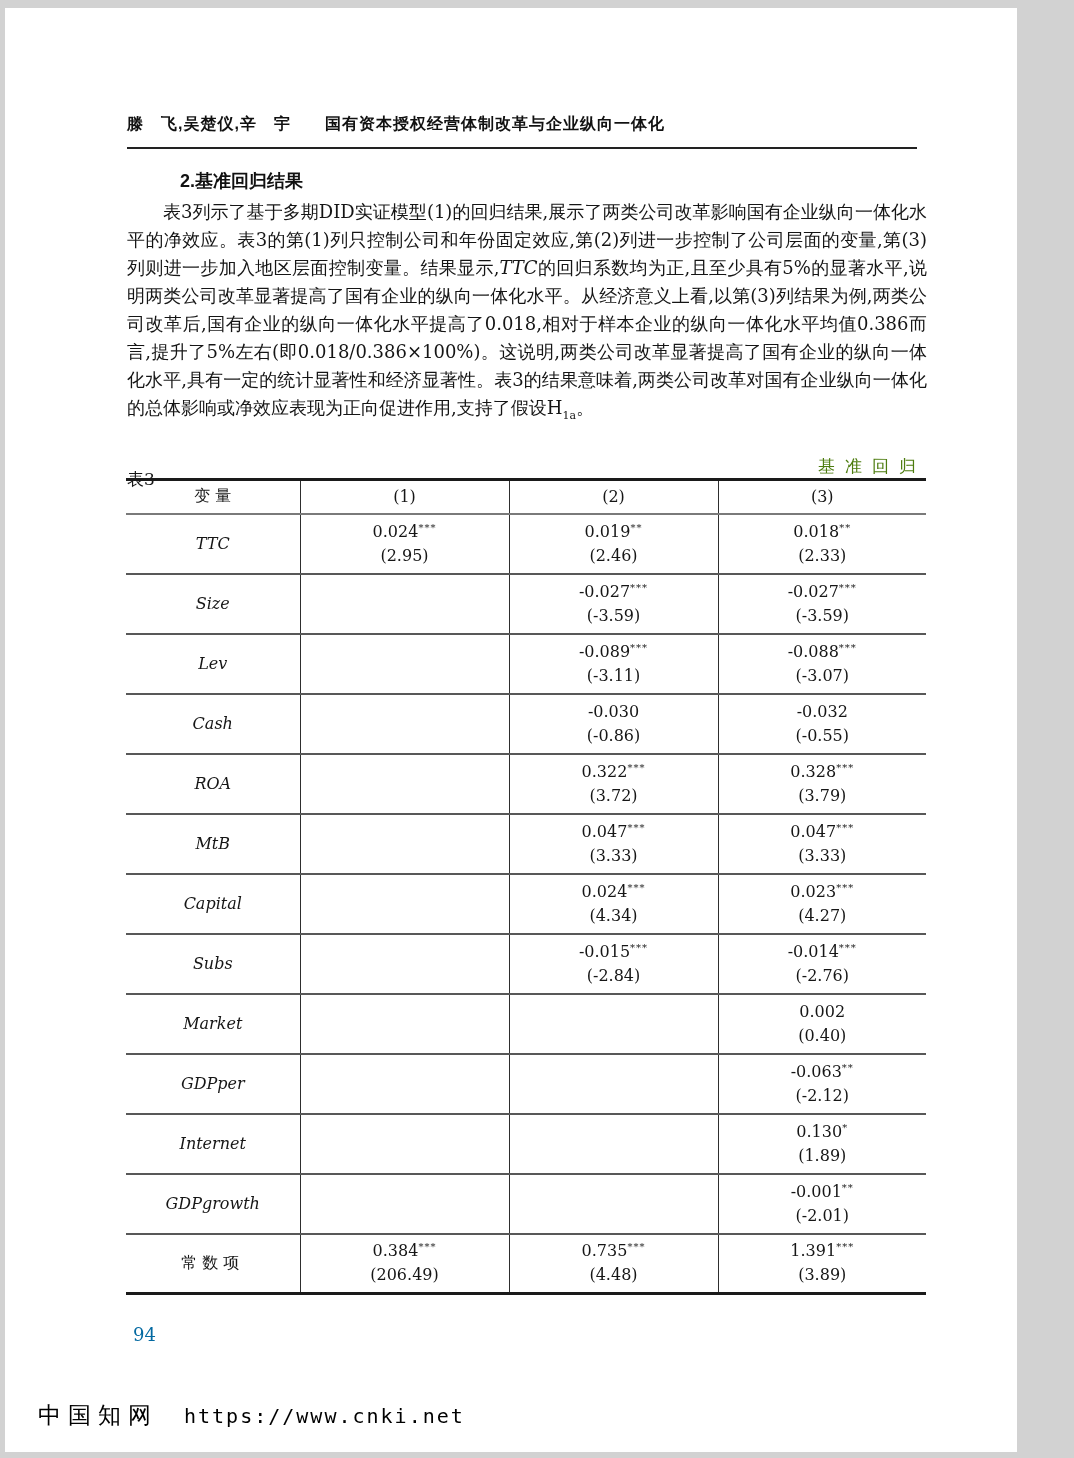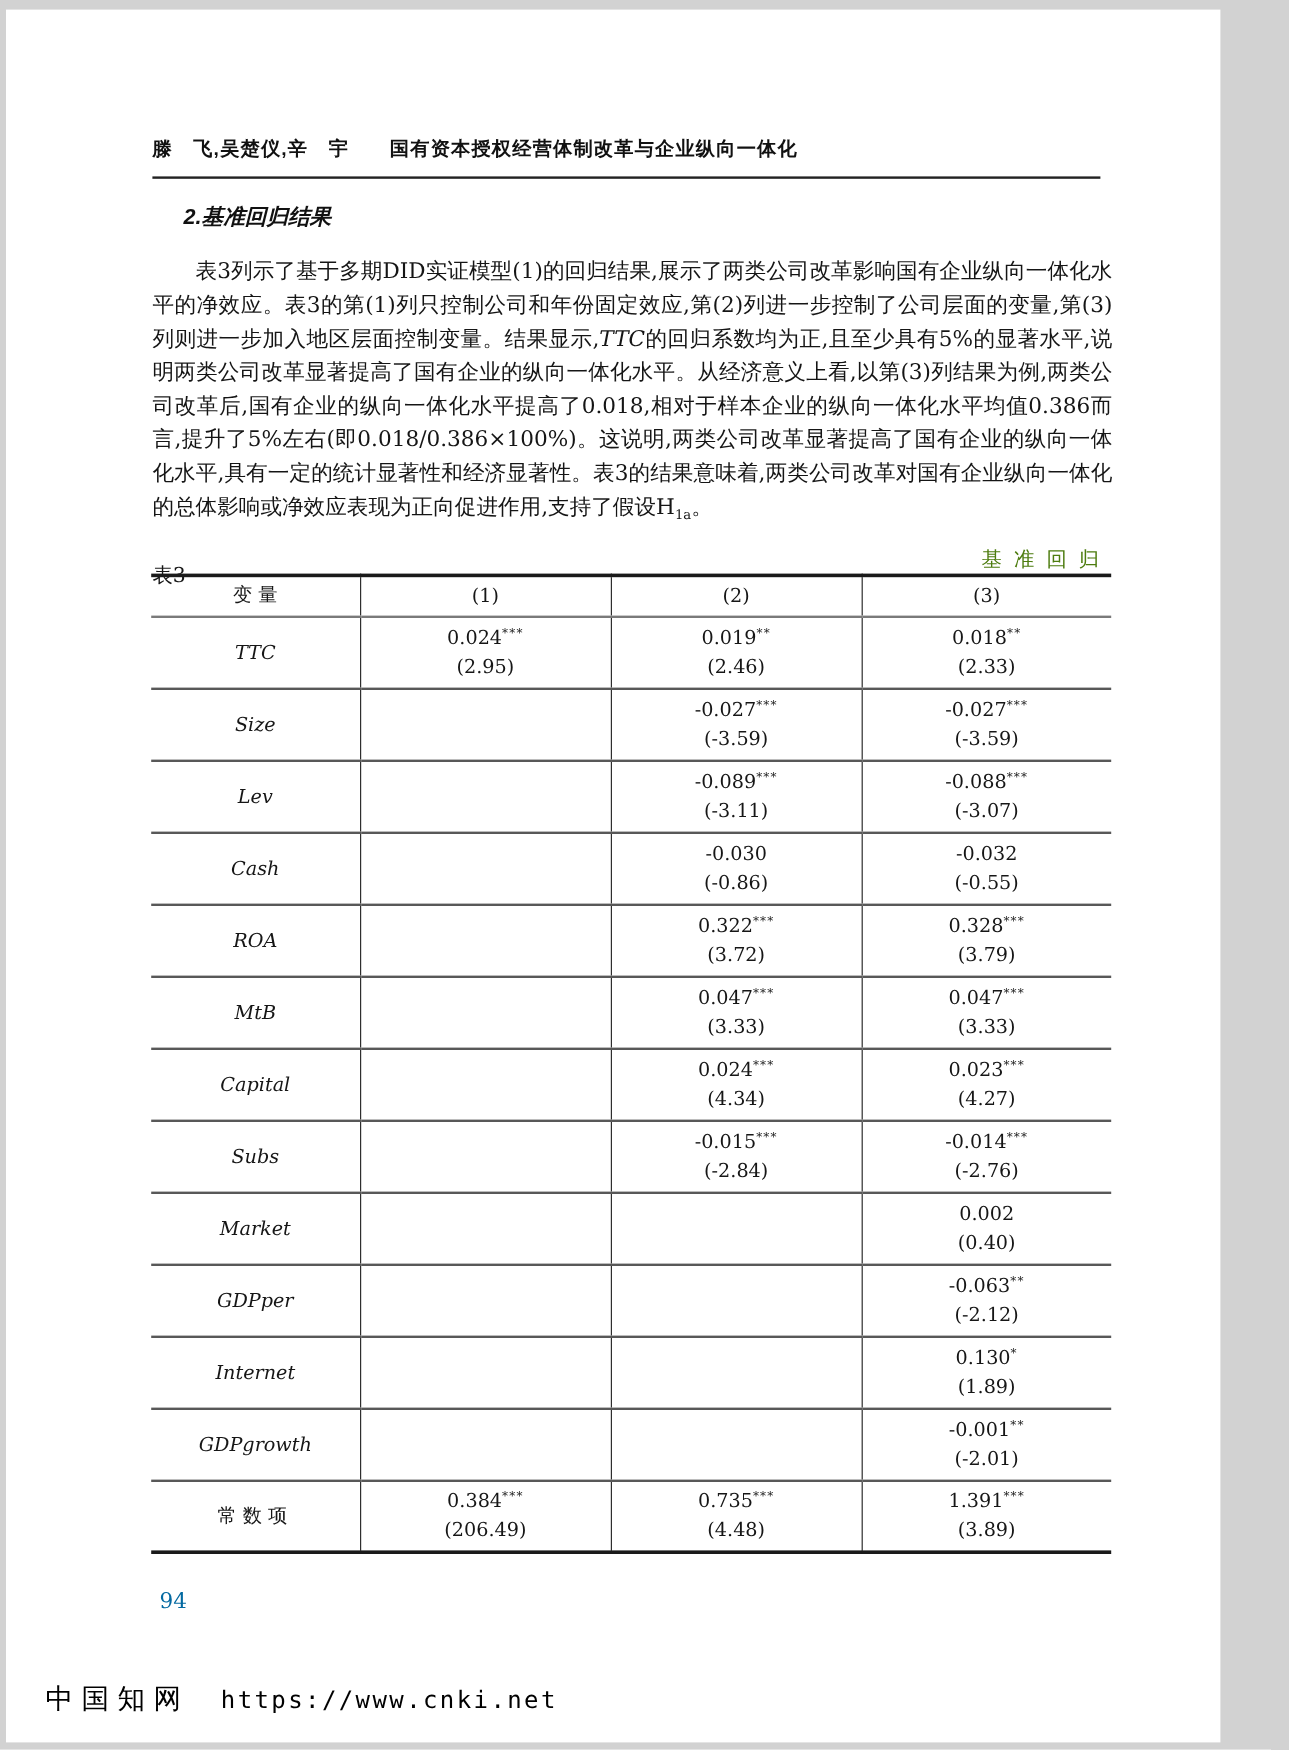--- a/index.html
+++ b/index.html
@@ -20,28 +20,28 @@
     position:absolute; left:122px; top:106px;
     font-family:"Liberation Sans","DejaVu Sans",sans-serif;
     font-weight:bold; font-size:16px; letter-spacing:1px; color:#111;
     white-space:nowrap;
   }
   .header-rule {
     position:absolute; left:122px; top:139px; width:790px;
     border-top:2px solid #222; height:0;
   }
   .section-heading {
-    position:absolute; left:148px; top:161px;
+    position:absolute; left:175px; top:161px;
     font-family:"Liberation Sans","DejaVu Sans",sans-serif;
-    font-weight:bold; font-size:18px; color:#111;font-style:italic;
+    font-weight:bold; font-size:18px; color:#111;
   }
   .body-paragraph {
     position:absolute; left:122px; top:190px; width:800px;
     font-size:18px; line-height:28px; text-align:justify;
-    text-indent:2em; color:#151515;margin-top:15px;
+    text-indent:2em; color:#151515;
   }
   .ital { font-style:italic; }
   .caption-row { position:absolute; left:121px; top:447px; width:800px; height:24px; }
   .table-label { position:absolute; left:1px; top:13px; font-size:17px; color:#151515; }
   .table-title {
     position:absolute; left:0; right:0; top:0; text-align:right;
     font-size:17px; letter-spacing:10px; text-indent:10px; color:#4d7c0f;
   }
   table.regression {
     position:absolute; left:121px; top:470px; width:800px;

